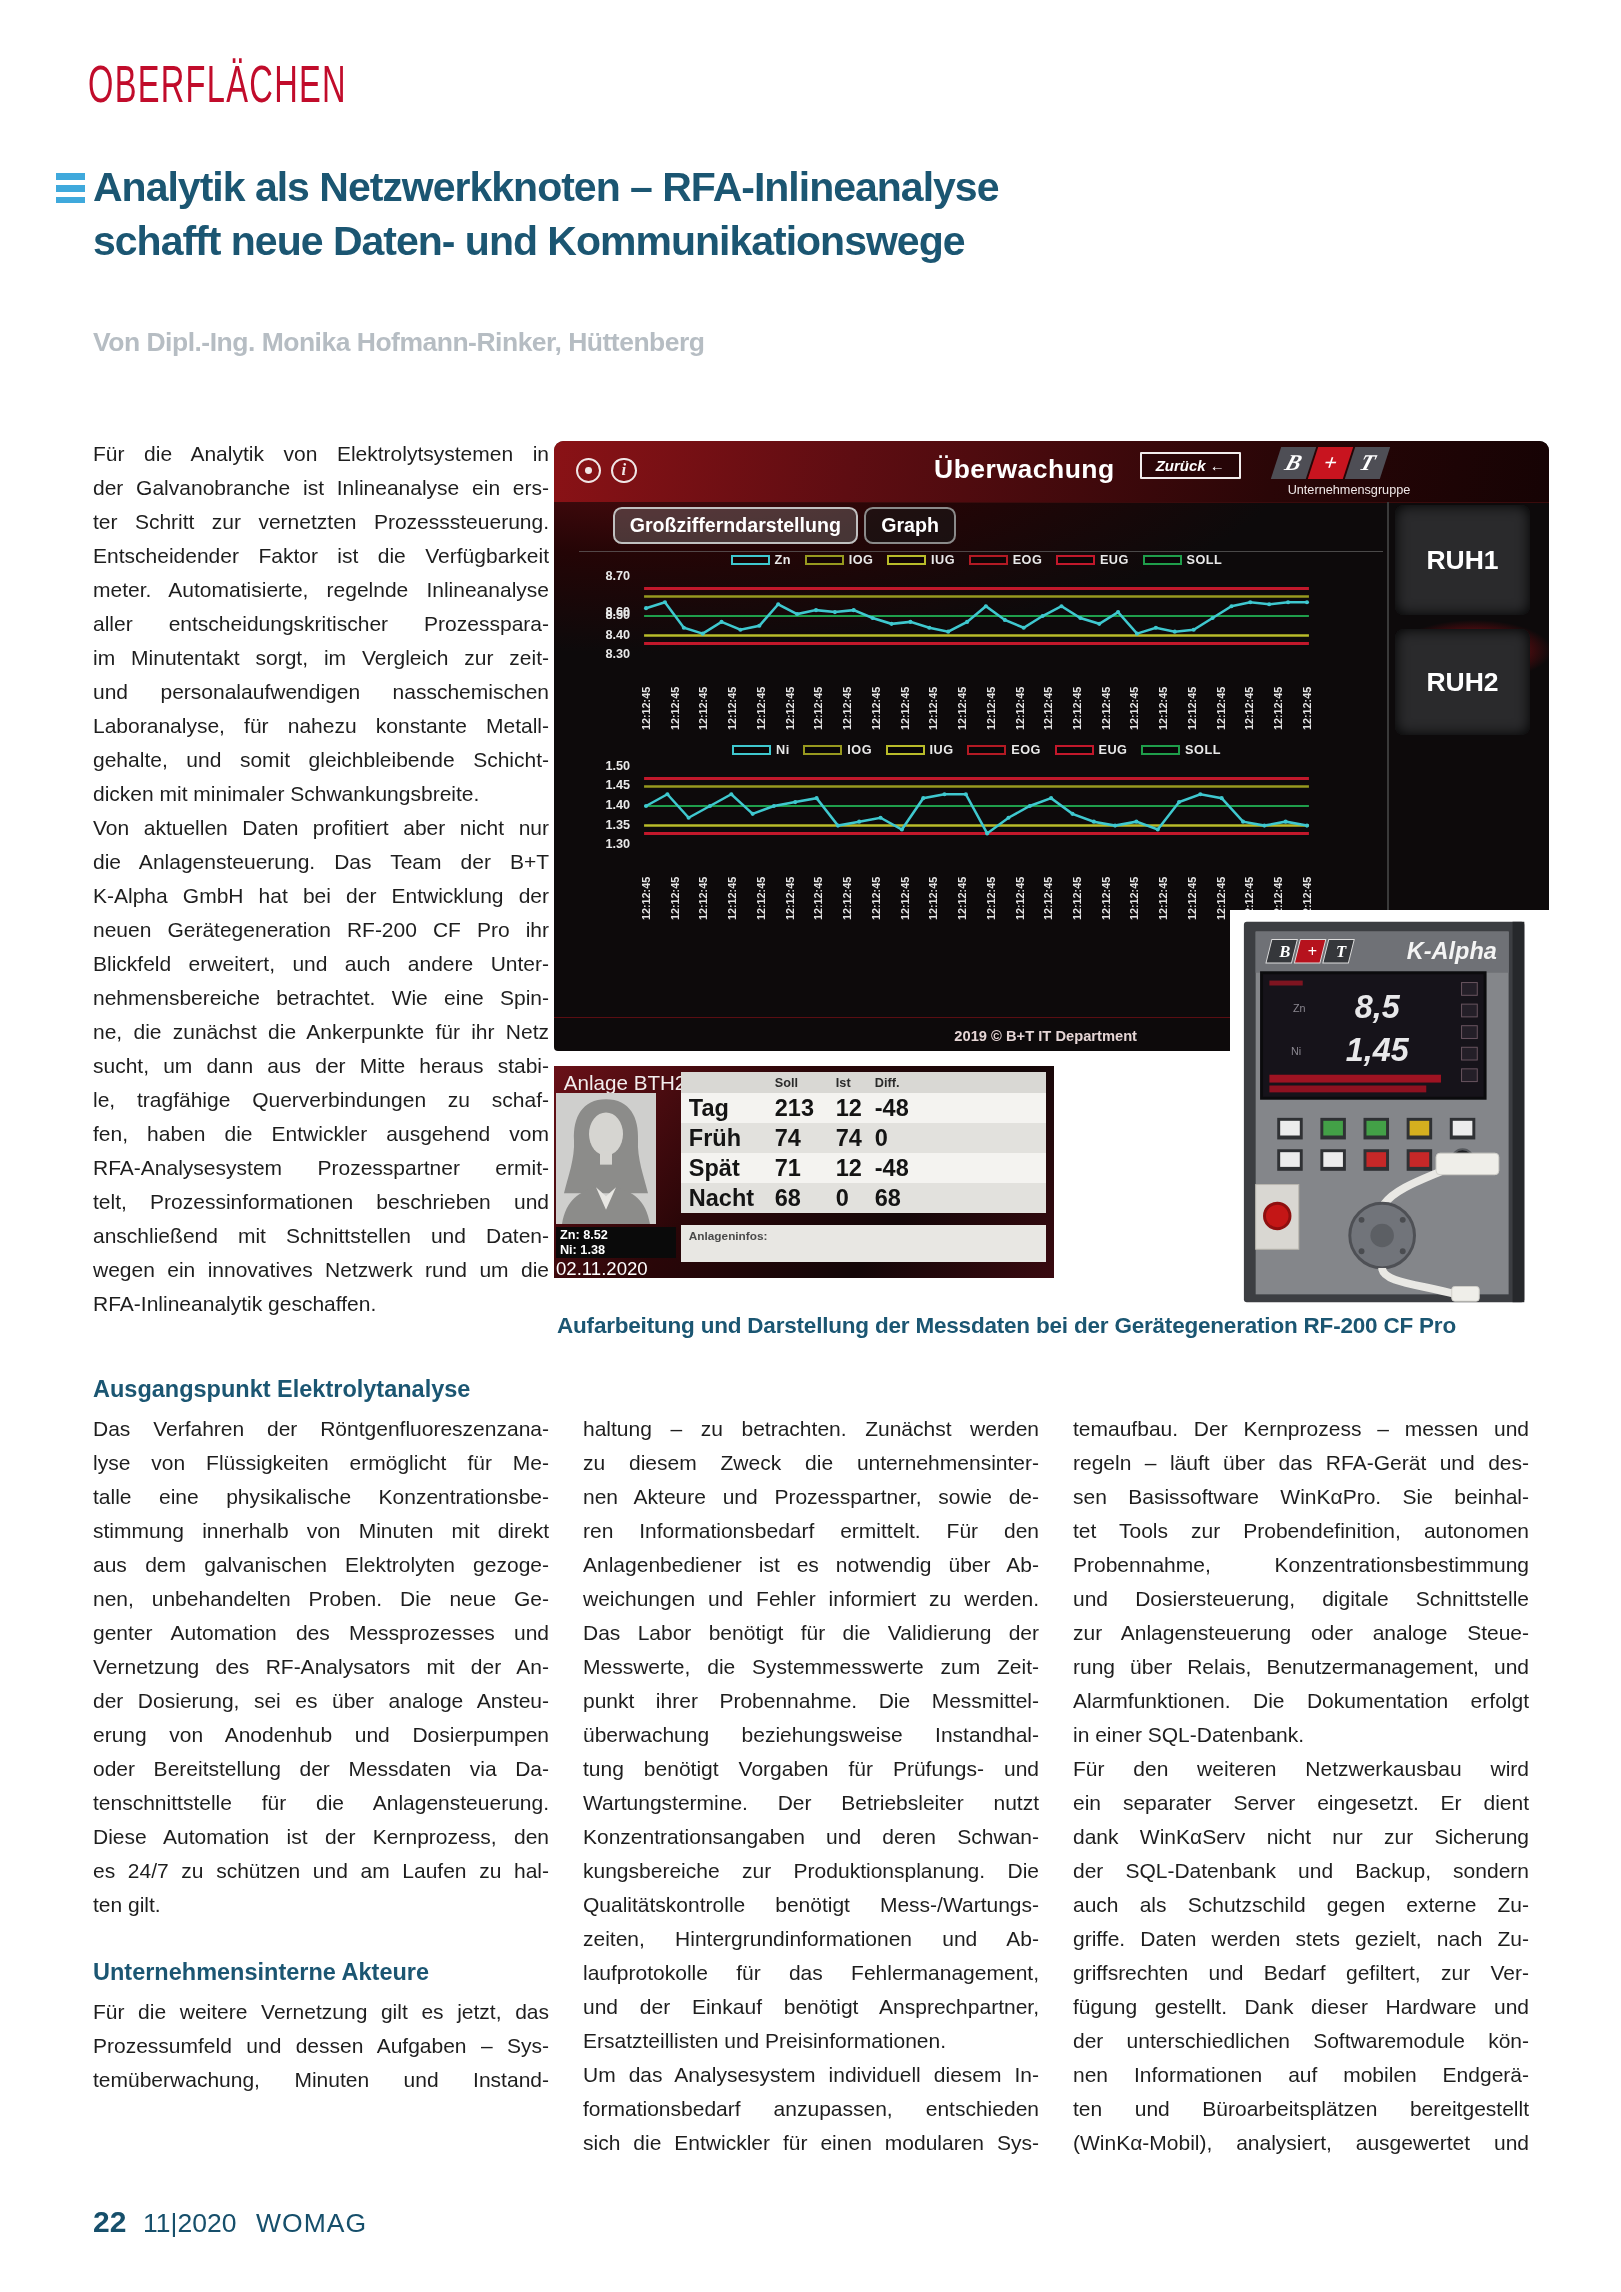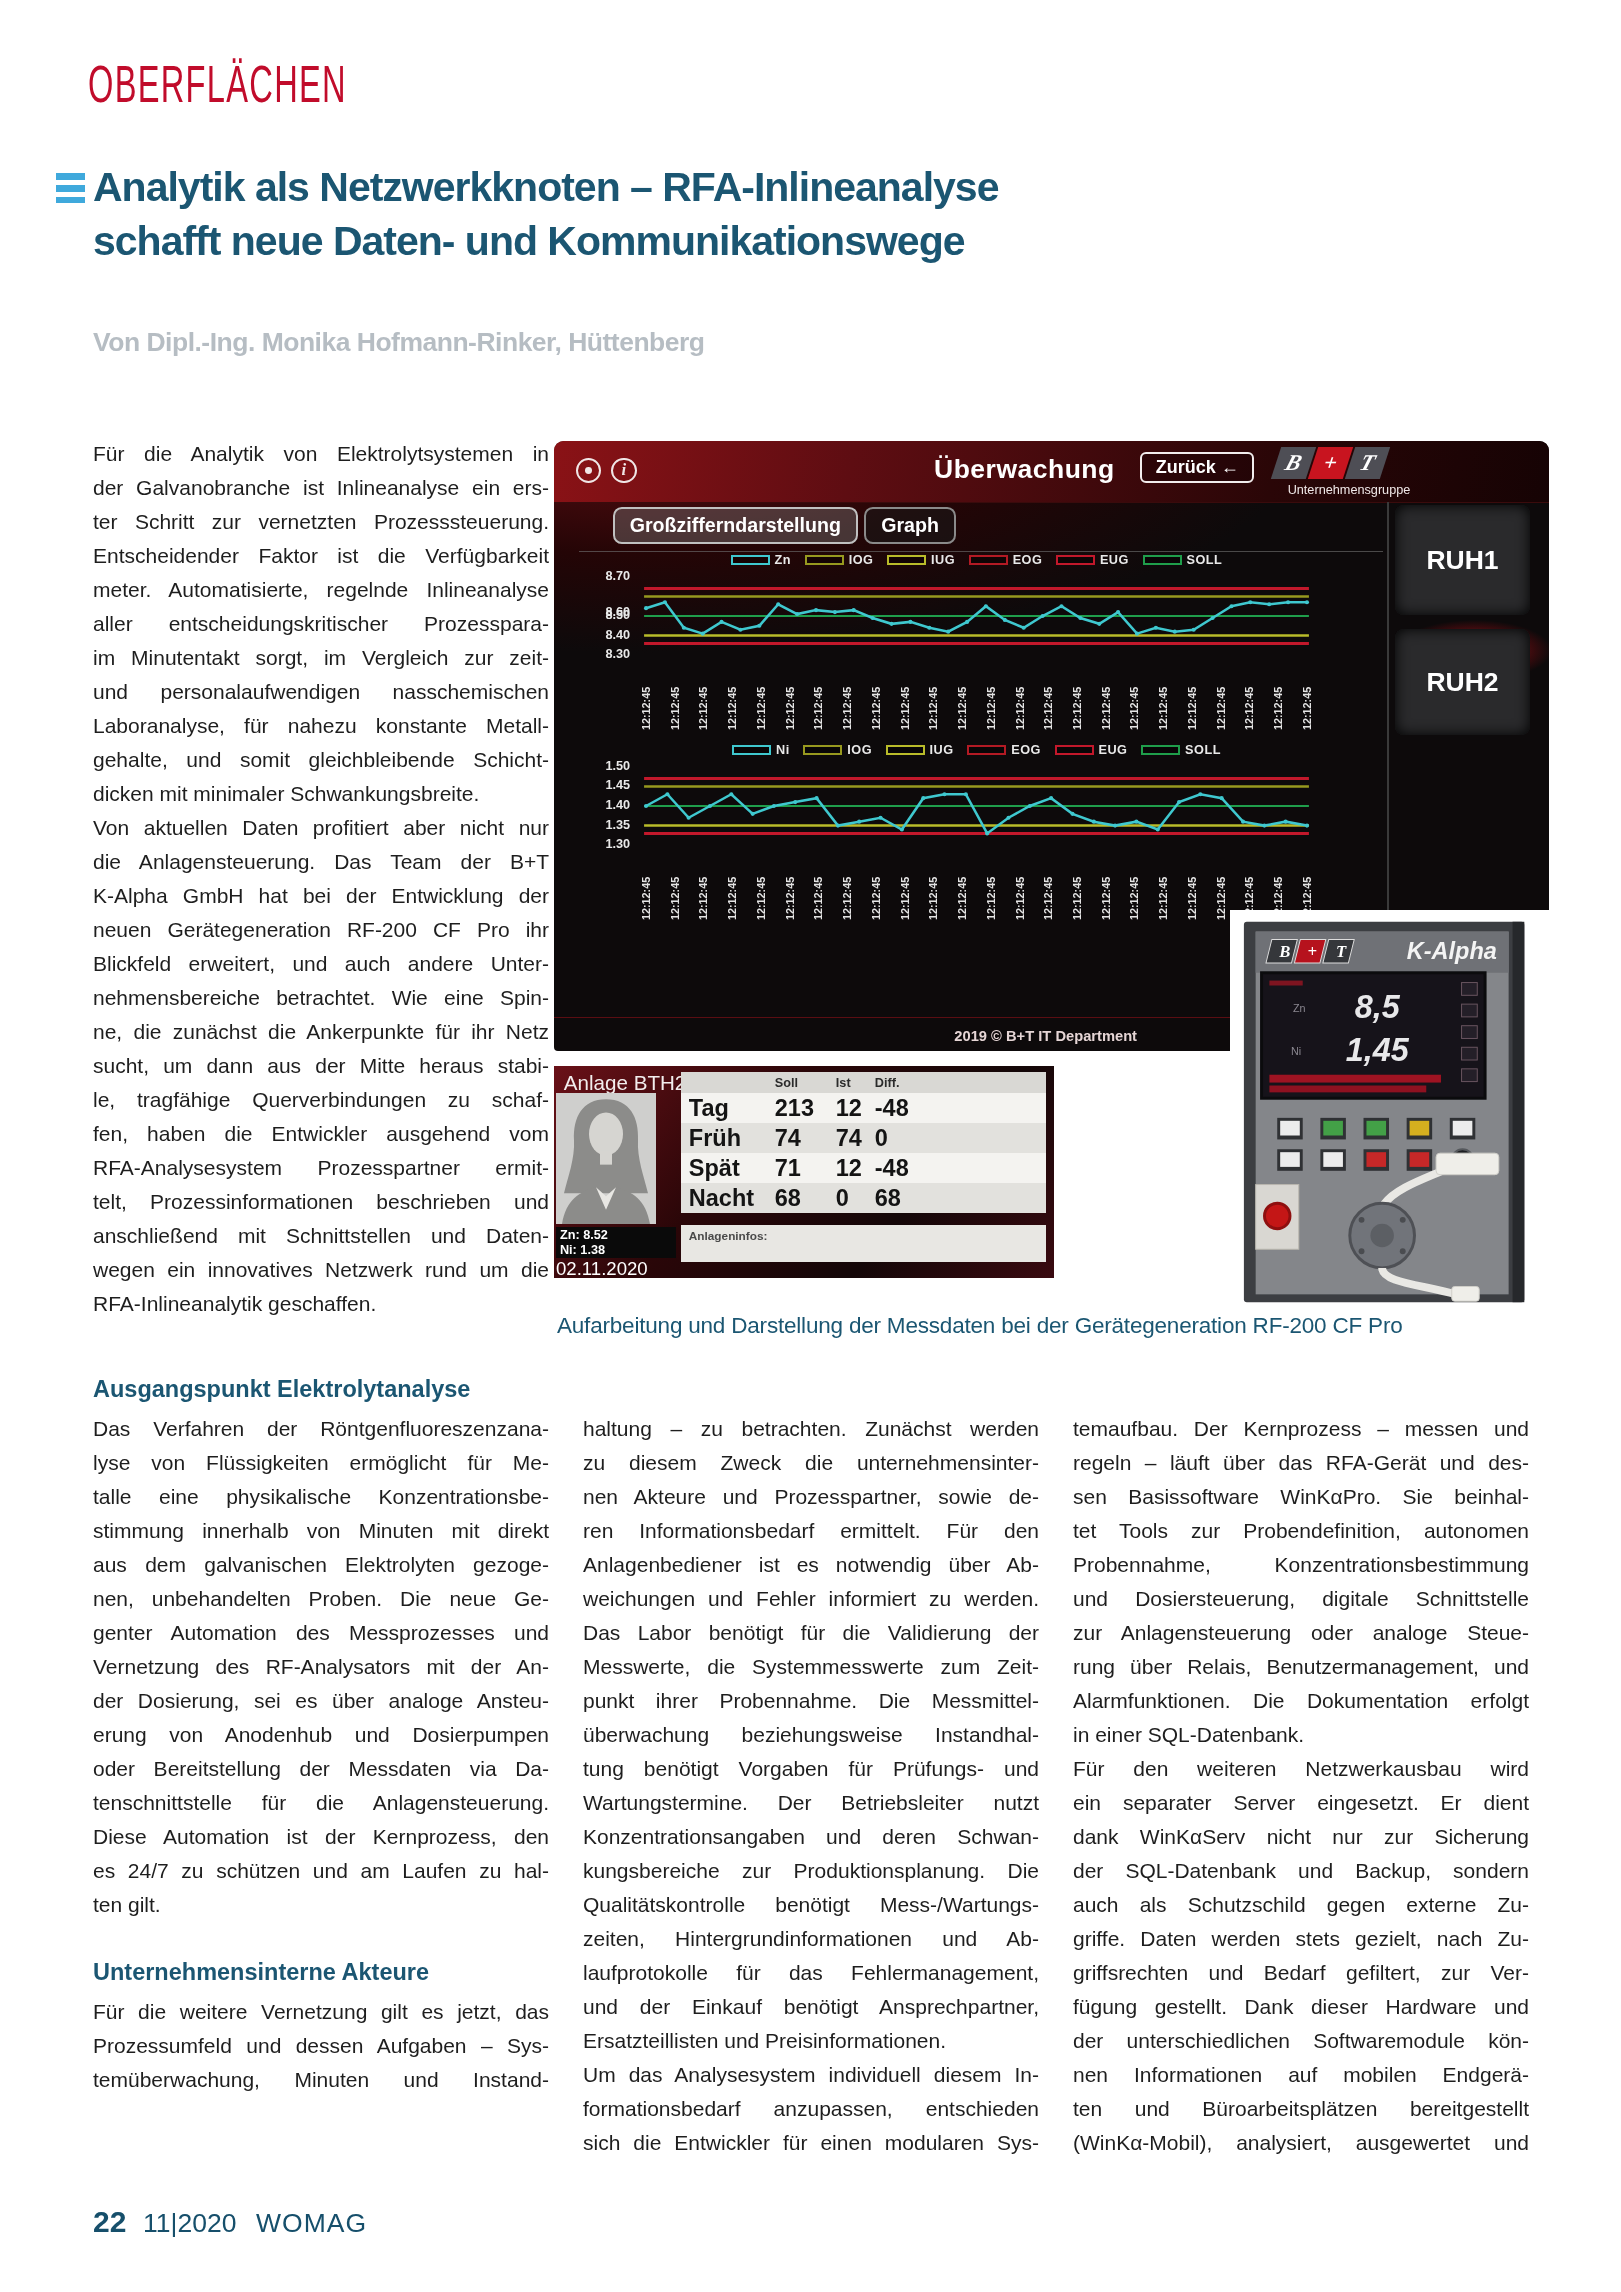--- a/index.html
+++ b/index.html
@@ -12,42 +12,42 @@
   .hamburger span{display:block;width:29px;height:6.9px;background:#3fa9dc;margin-bottom:4.9px;}
   .title{position:absolute;left:93px;top:160px;font-size:41px;line-height:54px;font-weight:bold;
          color:#1b5672;letter-spacing:-1px;}
   .author{position:absolute;left:93px;top:327px;font-size:26.5px;font-weight:bold;color:#b6bdc3;letter-spacing:-0.5px;}
   
   .textcol{position:absolute;width:456px;font-size:21px;}
   .jline{height:34px;line-height:34px;text-align:justify;text-align-last:justify;white-space:nowrap;}
   .jline.last{text-align-last:left;}
   .col-h{height:30px;line-height:30px;margin-bottom:7.8px;font-size:23.5px;font-weight:bold;color:#1b5672;}
   .col-gap{width:100%;}
-  .caption{position:absolute;left:557px;top:1313px;width:990px;font-size:22.5px;font-weight:normal;
+  .caption{position:absolute;left:557px;top:1313px;width:990px;font-size:22.5px;font-weight:bold;
            color:#1b5672;letter-spacing:-0.2px;}
   .pagefoot{position:absolute;left:93px;top:2205px;display:flex;align-items:baseline;color:#164f6b;}
   .pf-num{font-size:30px;font-weight:bold;}
   .pf-issue{font-size:26.5px;margin-left:16.7px;}
   .pf-mag{font-size:26.5px;margin-left:19.6px;letter-spacing:1px;}
   
   .shot{position:absolute;left:554px;top:441px;width:995px;height:610px;overflow:hidden;
         border-radius:9.8px 9.8px 3.9px 3.9px;
         background:radial-gradient(120% 62% at 8% 0%, #5a0d12 0%, #240506 30%, #0d0a0b 56%, #0d0a0b 100%);}
   .topbar{position:absolute;left:0;top:0;width:100%;height:61px;
           background:linear-gradient(100deg,#8a1216 0%,#5e0d12 30%,#2a0607 72%,#160304 100%);
           border-bottom:1px solid #3a0b0c;}
   .circ-icon{position:absolute;top:16.7px;width:25.5px;height:25.5px;border:2.9px solid #f0e6e6;border-radius:50%;
              box-sizing:border-box;display:flex;align-items:center;justify-content:center;}
   .rec-icon{left:21.6px;}
   .rec-icon i{width:6.9px;height:6.9px;border-radius:50%;background:#f0e6e6;}
   .info-icon{left:57px;font-family:"Liberation Serif",serif;font-style:italic;font-weight:bold;
              color:#f0e6e6;font-size:16.7px;}
   .shot-title{position:absolute;left:380px;top:12.7px;font-size:26.5px;font-weight:bold;color:#fff;letter-spacing:0.5px;}
-  .back-btn{position:absolute;left:586px;top:10.8px;padding:2.9px 13.7px;border:2.5px solid #f2eded;border-radius:6px;
-            color:#fff;font-size:18px;font-weight:bold;background:rgba(20,4,5,0.35);}
+  .back-btn{position:absolute;left:586px;top:10.8px;padding:2.9px 13.7px;border:2.5px solid #f2eded;border-radius:1px;
+            color:#fff;font-size:15px;font-weight:bold;background:rgba(20,4,5,0.35);font-style:italic;}
   .bt-logo{position:absolute;left:722px;top:5.9px;display:flex;}
   .bt-block{width:35px;height:32px;margin-right:2px;transform:skewX(-18deg);display:flex;align-items:center;
             justify-content:center;font-family:"Liberation Serif",serif;font-style:italic;font-weight:bold;
             font-size:22.5px;color:#fff;}
   .bt-gray{background:#4e4e55;} .bt-red{background:#c8141f;}
   .logo-sub{position:absolute;left:706px;top:42px;width:178px;text-align:center;font-size:12.7px;color:#f0e8e8;}
   .tabs{position:absolute;left:59px;top:66px;display:flex;gap:6.9px;}
   .tab{padding:4.9px 14.7px;border-radius:8.8px;font-size:19.6px;font-weight:bold;color:#fff;white-space:nowrap;}
   .tab-active{background:rgba(125,125,125,0.4);border:2px solid #c0c0c0;}
   .tab-idle{background:rgba(25,25,25,0.55);border:2px solid #8a8a8a;}

